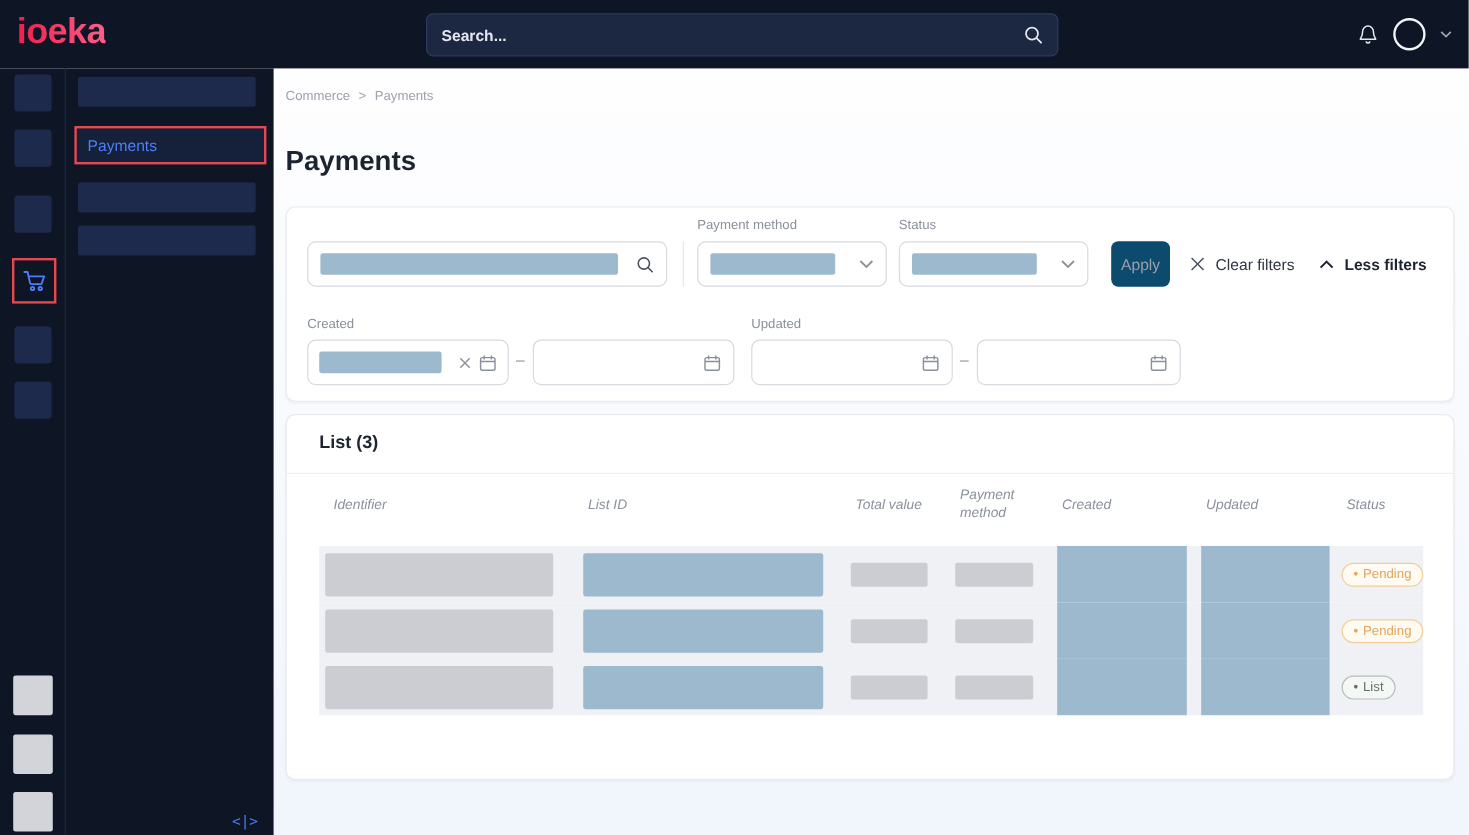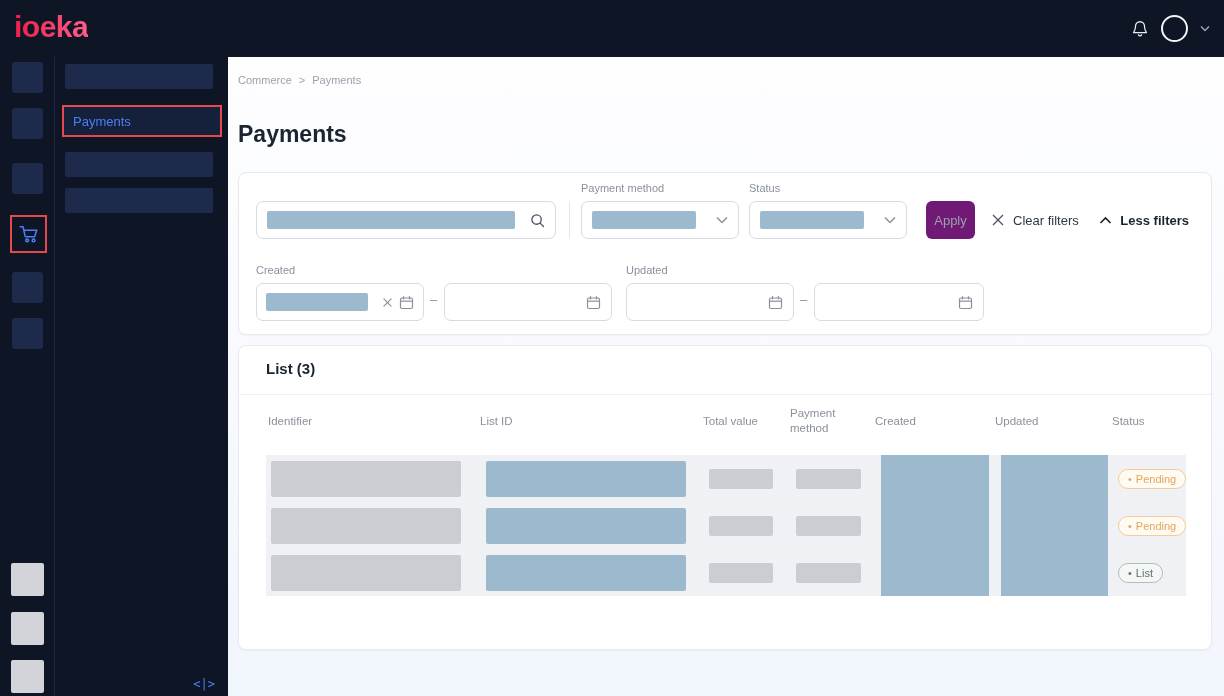--- a/index.html
+++ b/index.html
@@ -46,33 +46,33 @@
   .list-card   { left:10px; top:288px; width:974px; height:305px; }
 
   
   .flabel { position:absolute; font-size:11px; color:#8A909C; }
   .input { position:absolute; height:38px; border:1px solid #D6DAE1; border-radius:7px; background:#fff;
            display:flex; align-items:center; padding:0 10px; gap:6px; }
   .blk { background:#9DB9CE; border-radius:2px; }
   .vdiv { position:absolute; left:330px; top:28px; width:1px; height:38px; background:#E3E6EB; }
   .icon-gray { color:#4A5260; display:flex; }
   .icon-soft { color:#8A909C; display:flex; }
-  .apply-btn { position:absolute; left:687px; top:28px; width:49px; height:38px; background:#701a75; border:none;
+  .apply-btn { position:absolute; left:687px; top:28px; width:49px; height:38px; background:#0c4a6e; border:none;
                border-radius:6px; color:#9AA0AA; font-size:13px; font-family:inherit; cursor:pointer; }
   .clear-btn { position:absolute; left:752px; top:28px; height:38px; display:flex; align-items:center; gap:8px;
                color:#2F3744; font-size:13px; cursor:pointer; }
   .less-btn { position:absolute; right:22px; top:28px; height:38px; display:flex; align-items:center; gap:8px;
               color:#1B2430; font-size:13px; font-weight:700; cursor:pointer; }
   .dash { position:absolute; top:119px; color:#8A909C; font-size:13px; }
 
   
   .list-title { position:absolute; left:27px; top:14px; font-size:15px; font-weight:700; color:#1B2430; }
   .list-divider { position:absolute; left:0; right:0; top:48px; height:1px; background:#EDEFF3; }
   .tgrid { display:grid; grid-template-columns:220px 223px 87px 85px 120px 117px 68px; align-items:center; }
-  .thead { position:absolute; left:17px; top:49px; width:920px; height:52px; }
+  .thead { position:absolute; left:27px; top:49px; width:920px; height:52px;font-style:italic; }
   .thead .th { font-size:11.5px; color:#8A909C; padding-left:4px; line-height:1.3; }
   .thead .th:first-child { padding-left:12px; }
   .tbody { position:absolute; left:27px; top:109px; width:920px; }
   .trow { height:47px; background:#EFF1F4; margin-bottom:0; }
   .blk-id      { width:190px; height:36px; background:#CBCDD2; border-radius:2px; margin-left:5px; }
   .blk-order   { width:200px; height:36px; background:#9DB9CE; border-radius:2px; }
   .blk-total   { width:64px;  height:20px; background:#CBCDD2; border-radius:2px; }
   .blk-method  { width:65px;  height:20px; background:#CBCDD2; border-radius:2px; }
   .blk-created { width:108px; height:47px; background:#9DB9CE; }
   .blk-updated { width:107px; height:47px; background:#9DB9CE; }
@@ -80,20 +80,29 @@
   .badge::before { content:"•"; margin-right:4px; }
   .badge.pending { color:#E2A65B; border-color:#F2CD9A; background:#FFFAF2; }
   .badge.paid    { color:#5F7468; border-color:#AFC0B5; background:#F4F7F5; }
 </style>
 </head>
 <body>
 
 <div class="topbar">
   <div class="logo">ioeka</div>
 
+  <div class="top-search">
+    <span class="ph">Search...</span>
+    <span class="icon" style="color:#E3E7EF;display:flex;">
+      <svg width="16" height="16" viewBox="0 0 16 16">
+          <circle cx="7" cy="7" r="5" fill="none" stroke="currentColor" stroke-width="1.5"></circle>
+          <line x1="10.8" y1="10.8" x2="14.6" y2="14.6" stroke="currentColor" stroke-width="1.5" stroke-linecap="round"></line>
+        </svg>
+    </span>
+  </div>
 
   <div class="topbar-right">
     <span class="bell">
       <svg width="18" height="19" viewBox="0 0 24 24" fill="none" stroke="currentColor" stroke-width="1.7" stroke-linecap="round" stroke-linejoin="round">
           <path d="M18 9a6 6 0 1 0-12 0c0 6.5-2.5 6.5-2.5 8.5h17C20.5 15.5 18 15.5 18 9z"></path>
           <path d="M10 20.5a2.2 2.2 0 0 0 4 0"></path>
         </svg>
     </span>
     <span class="avatar"></span>
     <span class="caret">

